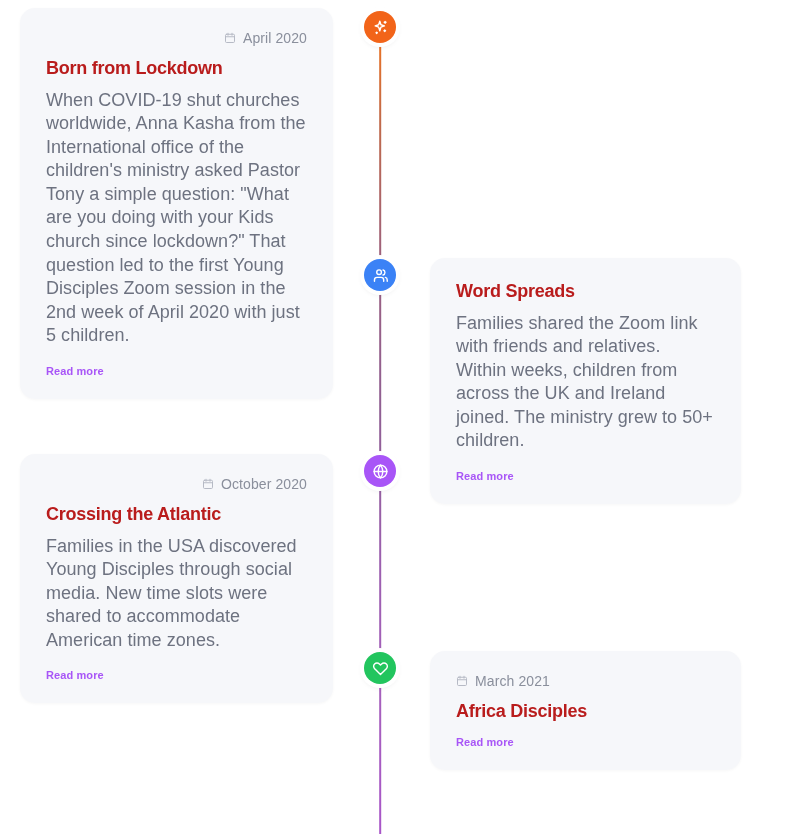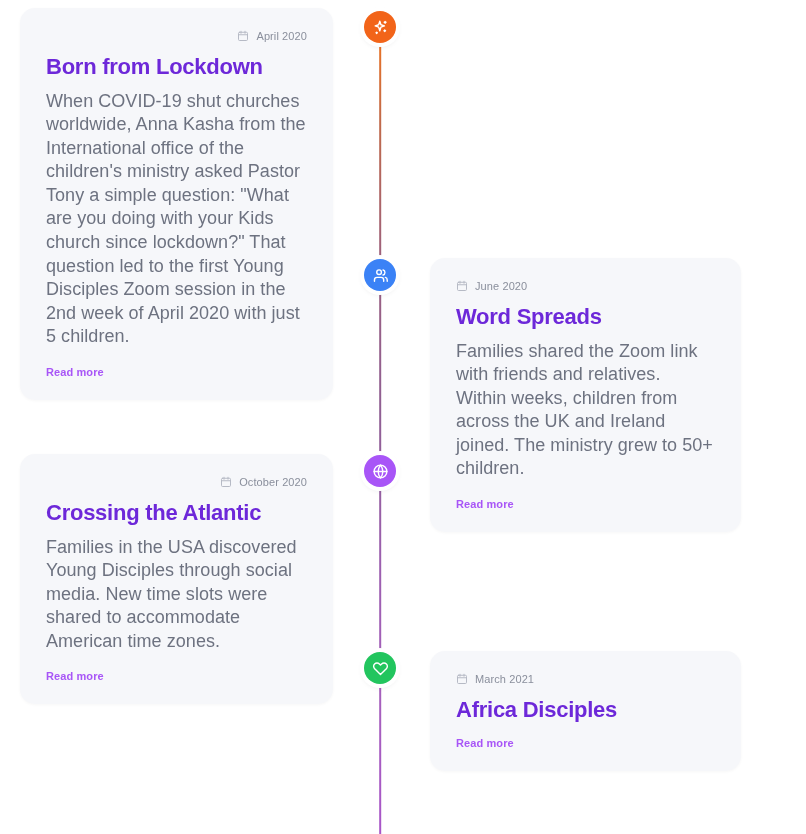--- a/index.html
+++ b/index.html
@@ -61,34 +61,35 @@
     border-radius: 15px;
     padding: 22px 26px 20px 26px;
     z-index: 3;
     box-shadow: 0 1px 3px rgba(17,24,39,0.035);
   }
   .card.left  { left: 20px;  width: 313px; text-align: left; }
   .card.right { left: 430px; width: 311px; text-align: left; }
 
   .card-date {
     display: flex;
+    align-items: center;
     gap: 7px;
-    font-size: 11px;
+    font-size: 14px;
     color: #8a8f9c;
     letter-spacing: 0.1px;
     margin-bottom: 11px;
   }
   .card.left .card-date { justify-content: flex-end; }
   .card.right .card-date { justify-content: flex-start; }
   .cal-icon { display: block; flex: 0 0 auto; }
 
   .card-title {
-    font-size: 22px;
+    font-size: 18px;
     font-weight: 700;
-    color: #6d28d9;
+    color: #b91c1c;
     letter-spacing: -0.25px;
     margin: 0 0 9px 0;
     line-height: 1.25;
   }
   .card-body {
     font-size: 18px;
     line-height: 1.31;
     color: #6d7280;
     margin: 0 0 13px 0;
     letter-spacing: 0.05px;
@@ -135,31 +136,21 @@
       <div class="node" style="top: 259px; background: rgb(59, 130, 246);">
         <span>
           <svg width="17" height="17" viewBox="0 0 24 24" fill="none" stroke="#ffffff" stroke-width="2" stroke-linecap="round" stroke-linejoin="round">
             <path d="M16.5 20v-1.8a3.6 3.6 0 0 0-3.6-3.6H7.1A3.6 3.6 0 0 0 3.5 18.2V20"></path>
             <circle cx="10" cy="7.4" r="3.3"></circle>
             <path d="M21.5 20v-1.8a3.6 3.6 0 0 0-2.7-3.48"></path>
             <path d="M15.6 4.3a3.6 3.6 0 0 1 0 6.96"></path>
           </svg>
         </span>
       </div>
-      <div class="card right" style="top: 258px;"><div class="card-date">
-          <span style="display: flex;">
-            <svg class="cal-icon" width="12" height="12" viewBox="0 0 24 24" fill="none" stroke="#b6bac5" stroke-width="2" stroke-linecap="round" stroke-linejoin="round">
-              <rect x="3" y="4.5" width="18" height="16.5" rx="2.2"></rect>
-              <line x1="3" y1="9.5" x2="21" y2="9.5"></line>
-              <line x1="8" y1="2.5" x2="8" y2="6.5"></line>
-              <line x1="16" y1="2.5" x2="16" y2="6.5"></line>
-            </svg>
-          </span>
-          <span>June 2020</span>
-        </div><h3 class="card-title">Word Spreads</h3><p class="card-body">Families shared the Zoom link with friends and relatives. Within weeks, children from across the UK and Ireland joined. The ministry grew to 50+ children.</p><a class="read-more">Read more</a></div>
+      <div class="card right" style="top: 258px;"><h3 class="card-title">Word Spreads</h3><p class="card-body">Families shared the Zoom link with friends and relatives. Within weeks, children from across the UK and Ireland joined. The ministry grew to 50+ children.</p><a class="read-more">Read more</a></div>
       <div class="node" style="top: 455px; background: rgb(168, 85, 247);">
         <span>
           <svg width="17" height="17" viewBox="0 0 24 24" fill="none" stroke="#ffffff" stroke-width="2" stroke-linecap="round" stroke-linejoin="round">
             <circle cx="12" cy="12" r="9"></circle>
             <line x1="3" y1="12" x2="21" y2="12"></line>
             <path d="M12 3a14 14 0 0 1 0 18 14 14 0 0 1 0-18z"></path>
           </svg>
         </span>
       </div>
       <div class="card left" style="top: 454px;"><div class="card-date">

